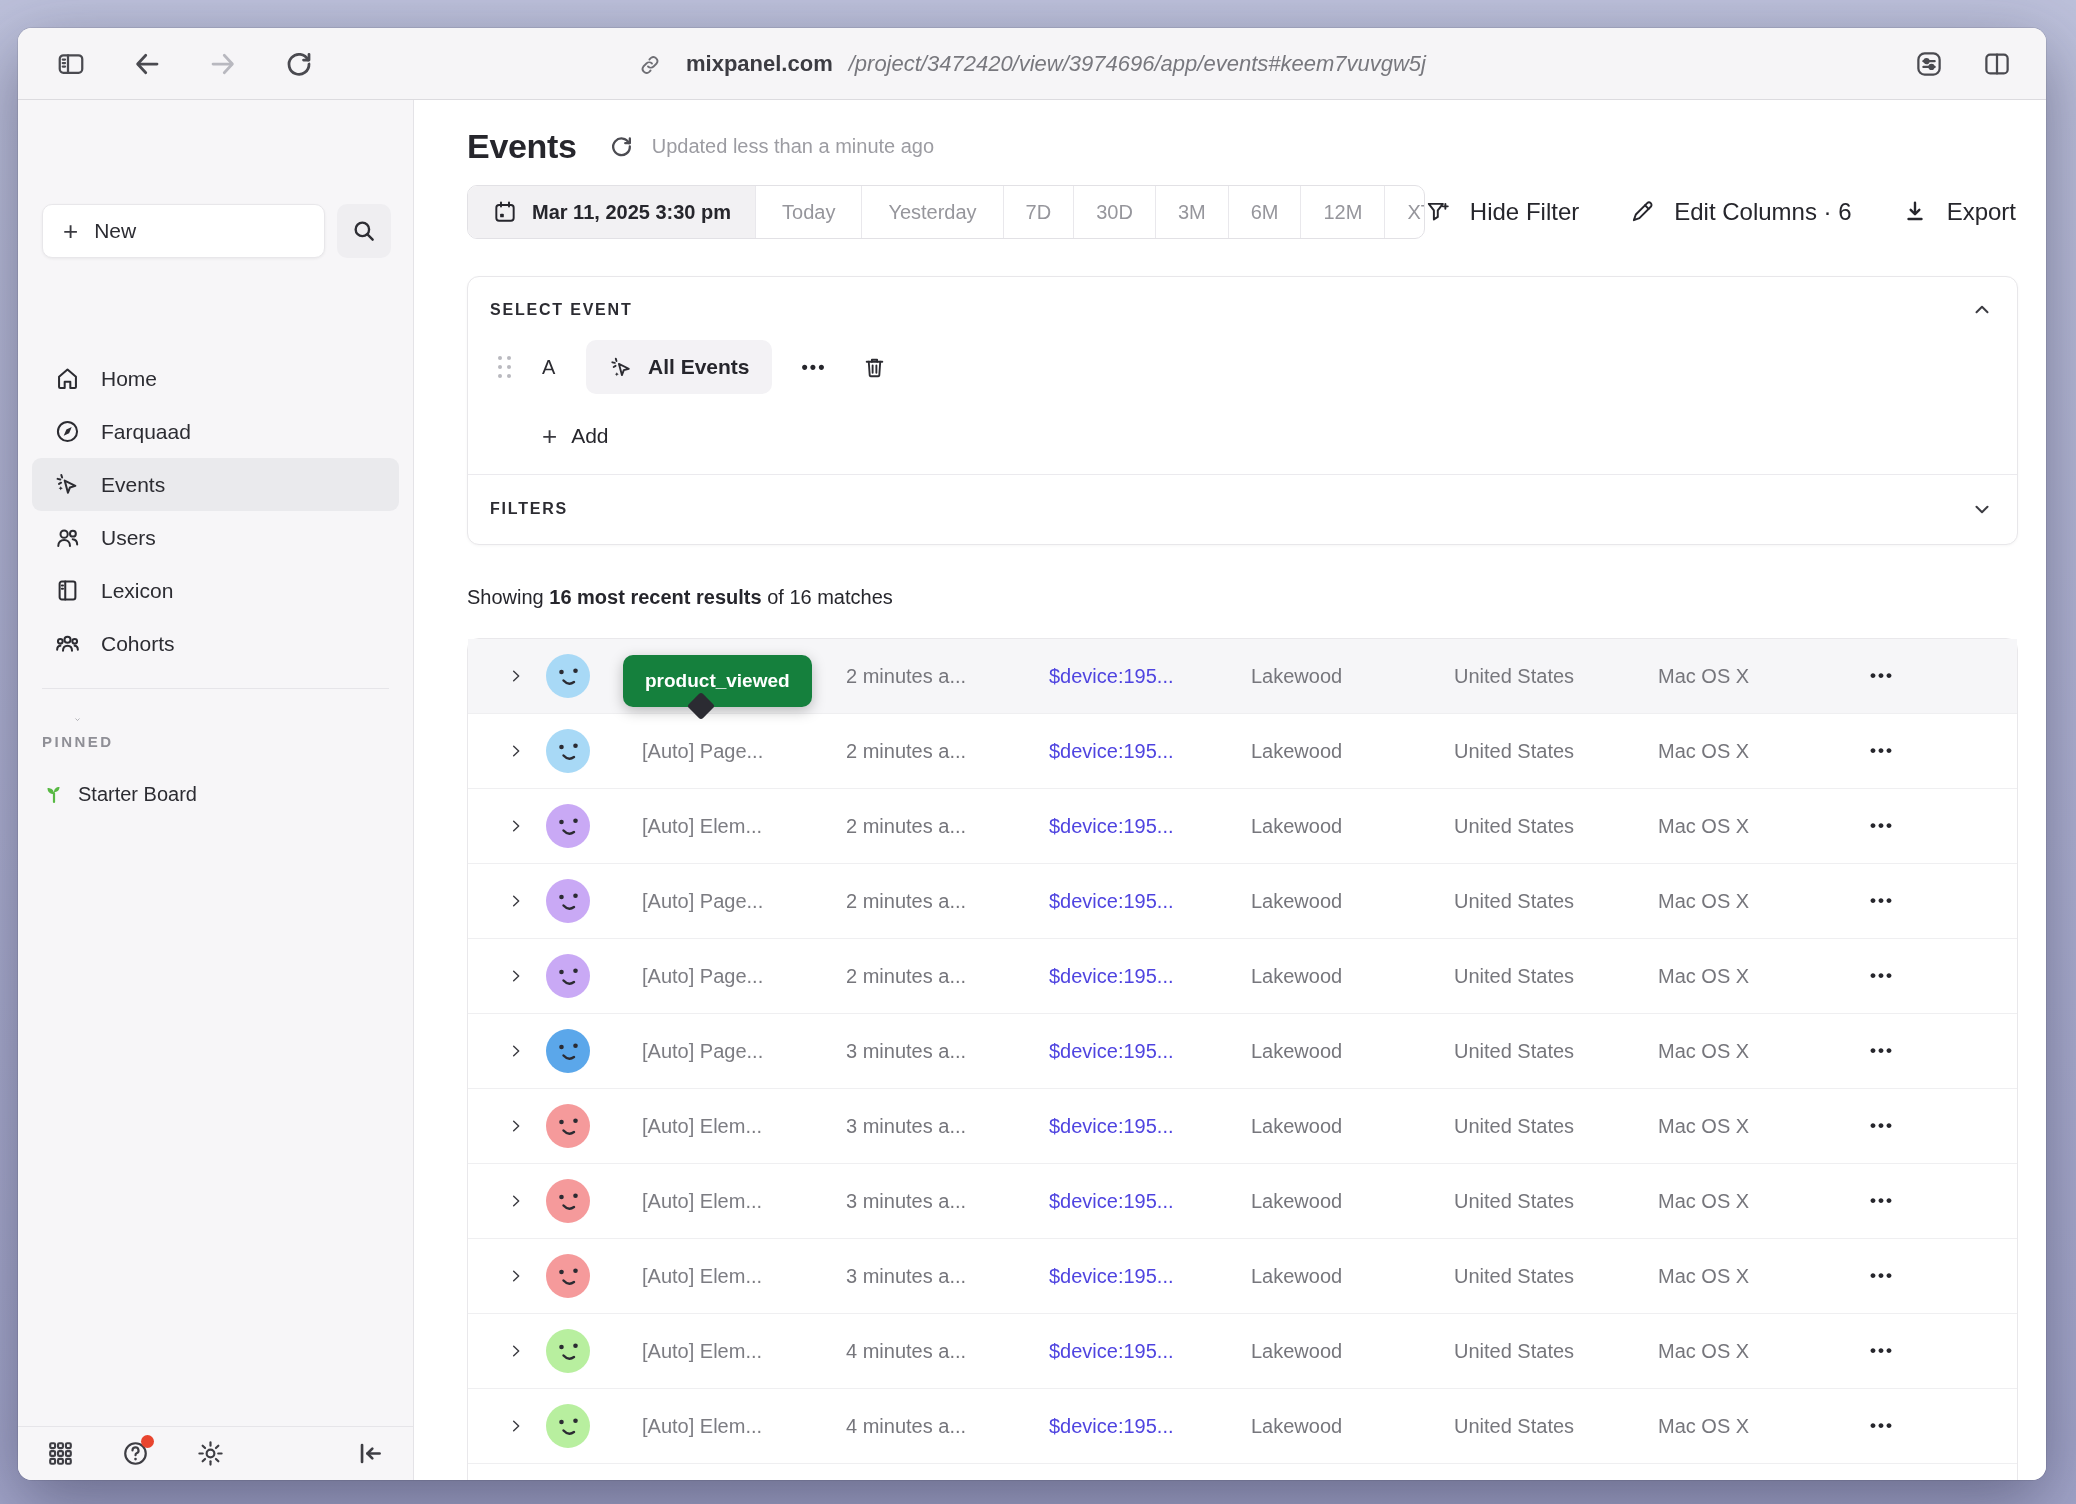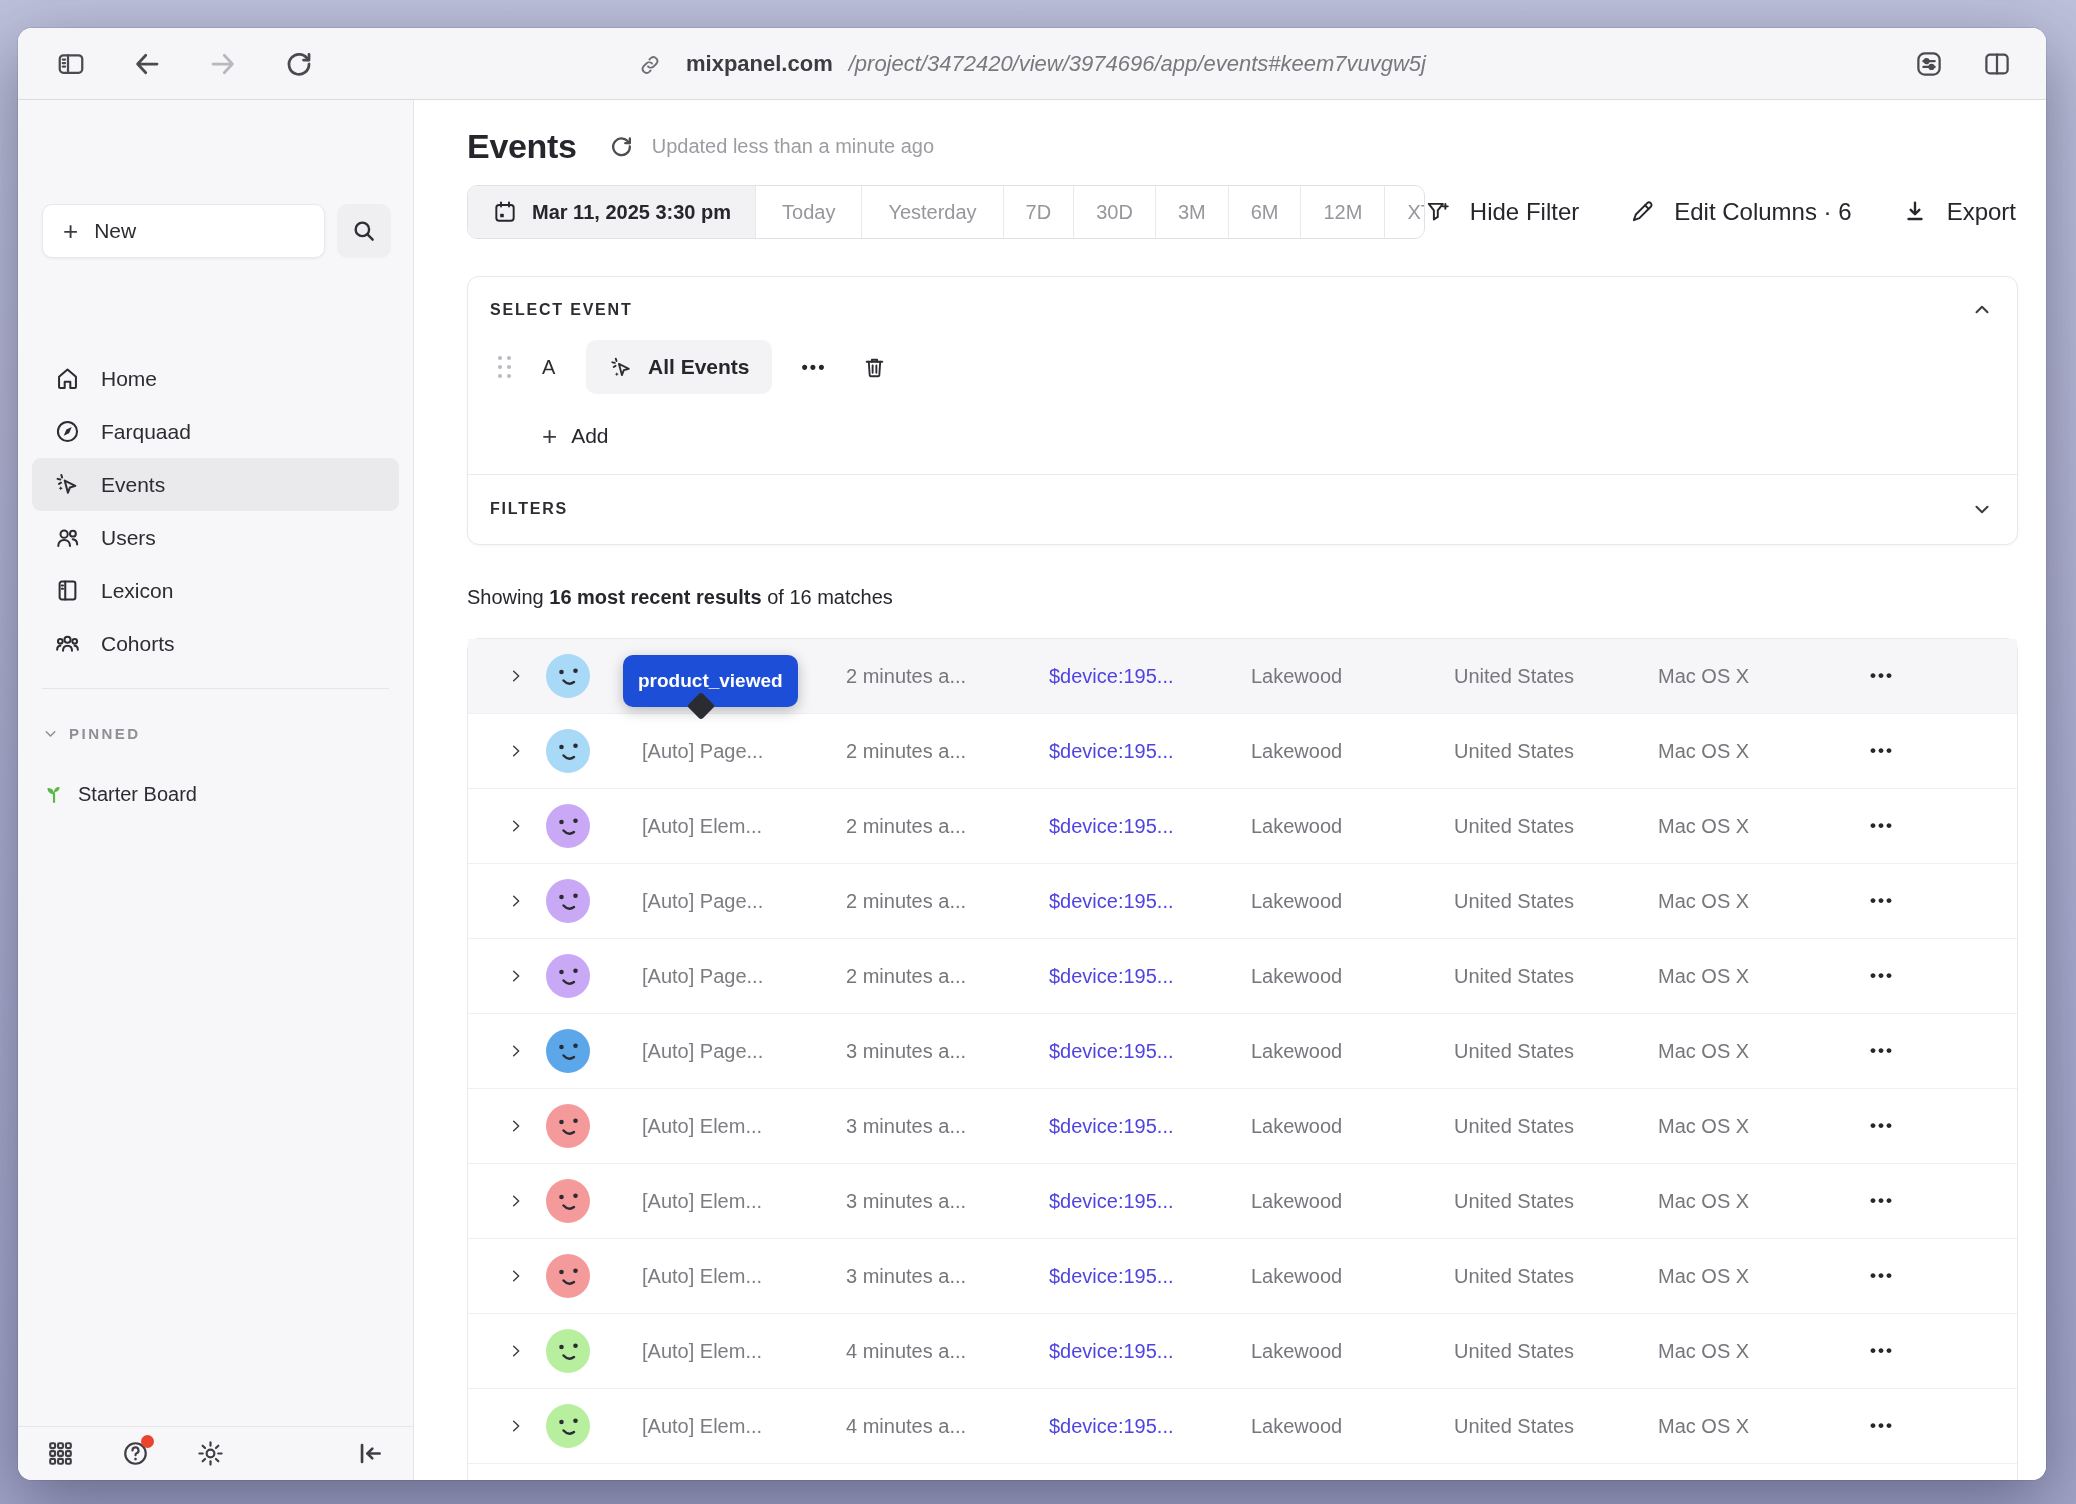--- a/index.html
+++ b/index.html
@@ -48,21 +48,21 @@
     display:flex; align-items:center; justify-content:center; color:#2e2e34; }
 
   .nav { position:absolute; left:14px; right:14px; top:252px; }
   .nav-item { height:53px; display:flex; align-items:center; gap:20px; padding-left:22px;
     border-radius:9px; font-size:21px; font-weight:500; color:#2c2c32; }
   .nav-item.active { background:#eaeaed; }
   .nav-ic { width:27px; height:27px; flex:0 0 27px; color:#2c2c32; }
 
   .side-div { position:absolute; left:24px; right:24px; top:588px; height:1px; background:#e6e5e9; }
   .pinned-hd { position:absolute; left:24px; top:616px; height:34px; display:flex; align-items:center;
-    gap:10px; color:#8f8f96; font-size:15px; font-weight:700; letter-spacing:2.5px; }
+    gap:10px; color:#8f8f96; font-size:15px; font-weight:700; letter-spacing:2.5px;flex-direction:column; }
   .pin-item { position:absolute; left:24px; top:672px; height:44px; display:flex; align-items:center;
     gap:12px; font-size:20px; font-weight:500; color:#2c2c32; }
   .sprout { width:24px; height:24px; color:#58b944; }
 
   .side-footer { position:absolute; left:0; right:0; bottom:0; height:54px; border-top:1px solid #e6e5e9;
     display:flex; align-items:center; padding:0 28px; gap:46px; color:#3e3e44; }
   .sf-ic { width:29px; height:29px; display:block; }
   .sf-collapse { margin-left:auto; }
   .help-wrap { position:relative; }
   .red-dot { position:absolute; right:-4px; top:-4px; width:13px; height:13px; border-radius:50%;
@@ -132,22 +132,22 @@
   .trow.highlight { background:#f6f6f8; }
   .cell { min-width:0; }
   .c-chev { justify-self:center; width:16px; height:16px; color:#3c3c42; }
   .avatar { width:44px; height:44px; border-radius:50%; display:block; margin-left:8px; }
   .c-text { font-size:20px; color:#76767c; padding-left:24px; white-space:nowrap; overflow:hidden; }
   .c-event { color:#7c7c82; }
   .c-link { font-size:20px; color:#4f44e0; padding-left:24px; white-space:nowrap; overflow:hidden; }
   .dots { font-size:17px; letter-spacing:2px; color:#26262c; font-weight:700; padding-left:24px; }
 
   
-  .tooltip { position:absolute; left:155px; top:16px; background:#1d4ed8; color:#fff;
-    font-size:19px; font-weight:600; padding:15px 15px; border-radius:10px; z-index:5;
+  .tooltip { position:absolute; left:155px; top:16px; background:#15803d; color:#fff;
+    font-size:19px; font-weight:600; padding:15px 22px; border-radius:10px; z-index:5;
     white-space:nowrap; box-shadow:0 4px 14px rgba(0,0,0,.25); }
   .tooltip::after { content:""; position:absolute; left:68px; bottom:-9px; width:20px; height:20px;
     background:#2b2b32; transform:rotate(45deg); border-radius:3px; }
 
   svg { stroke-width:0; }
   .st { fill:none; stroke:currentColor; stroke-width:1.8; stroke-linecap:round; stroke-linejoin:round; }
   .st2 { fill:none; stroke:currentColor; stroke-width:2.2; stroke-linecap:round; stroke-linejoin:round; }
 </style>
 </head>
 <body>

